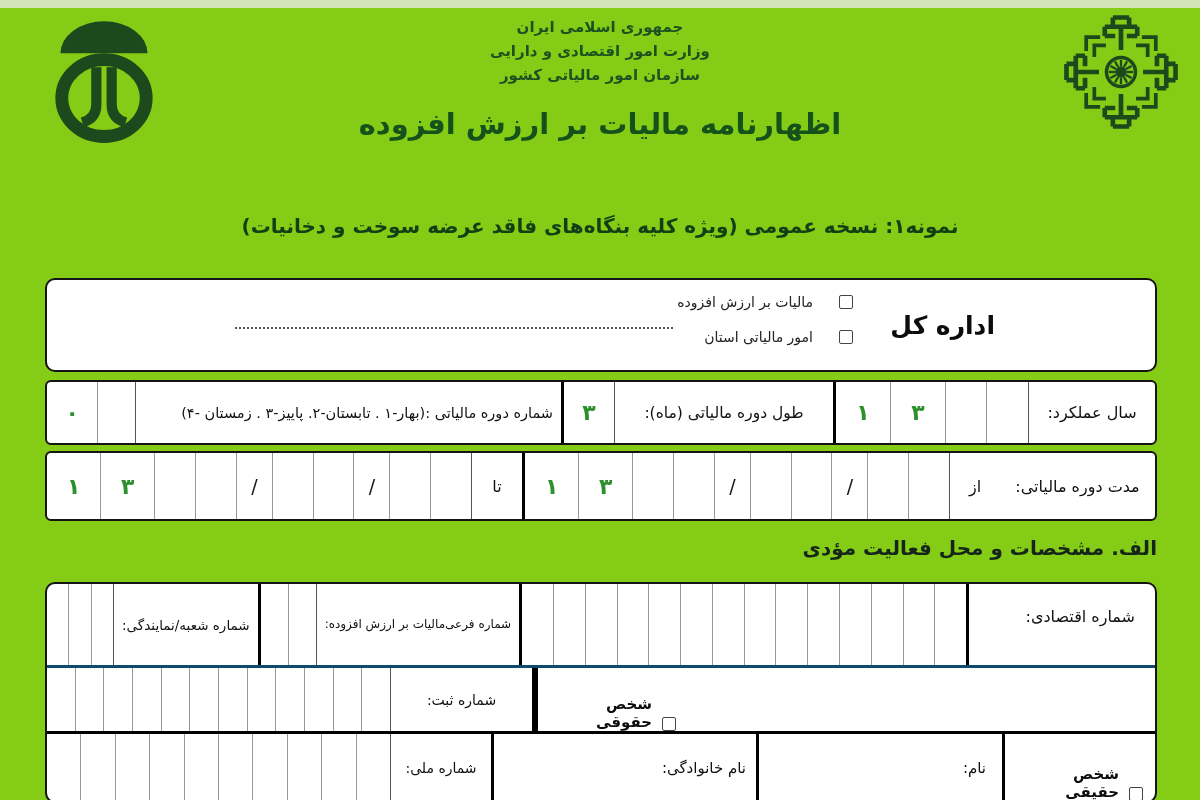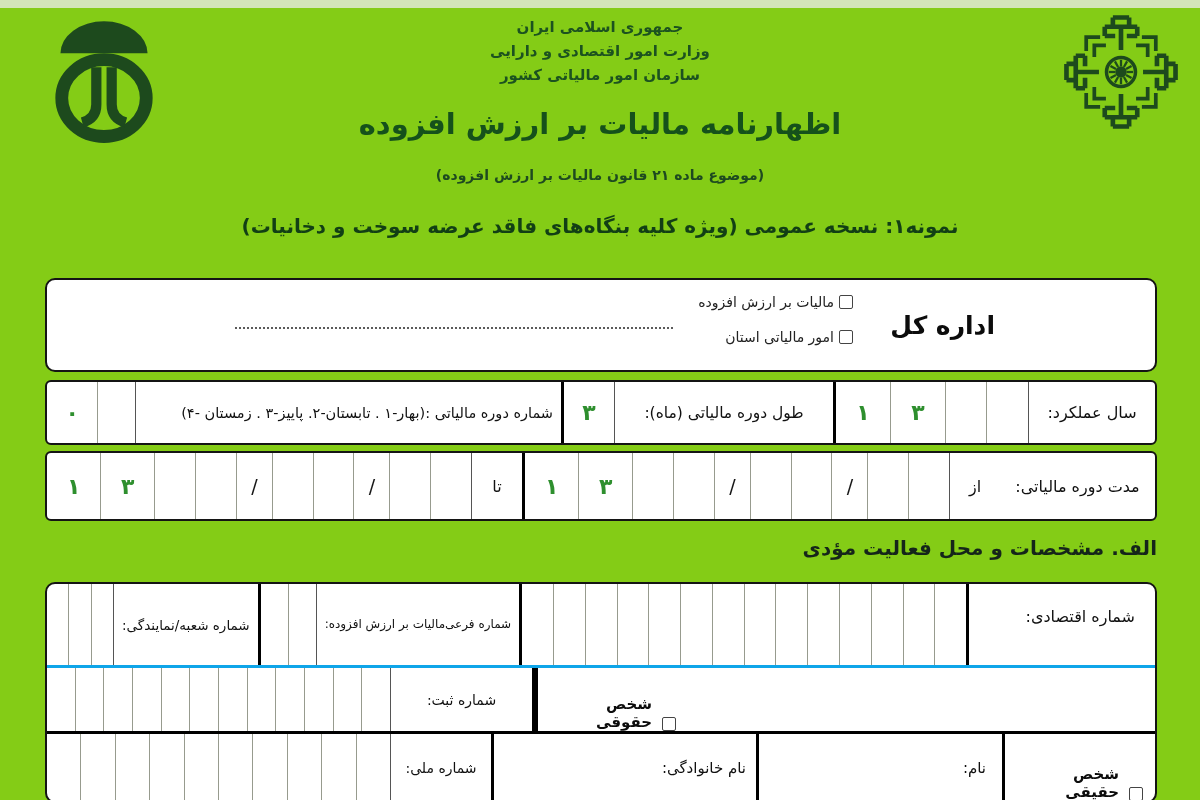--- a/index.html
+++ b/index.html
@@ -21,21 +21,21 @@
   .form-subtitle { position:absolute; left:0; right:0; top:159px; text-align:center; direction:rtl;
                    color:#1e4a20; font-weight:bold; font-size:14px; }
   .form-version { position:absolute; left:0; right:0; top:206px; text-align:center; direction:rtl;
                   color:#123f15; font-weight:bold; font-size:20px; }
 
   
   .office-box { position:absolute; left:45px; top:270px; width:1112px; height:94px;
                 background:#fff; border:2px solid #141414; border-radius:10px; }
   .office-label { position:absolute; right:160px; top:50%; transform:translateY(-50%);
                   font-size:25px; font-weight:bold; color:#0c0c0c; direction:rtl; }
-  .office-opt { position:absolute; right:302px; display:flex; direction:rtl; align-items:center; gap:5px;
+  .office-opt { position:absolute; right:302px; display:flex; direction:rtl; align-items:center; gap:26px;
                 font-size:14px; color:#222; }
   .opt1 { top:14px; } .opt2 { bottom:25px; }
   .checkbox { width:14px; height:14px; border:1.6px solid #444; background:#fff; border-radius:2px;
               display:inline-block; flex:0 0 14px; }
   .dotted-line { position:absolute; left:188px; top:47px; width:438px; height:2px;
                  border-bottom:2.4px dotted #5a5a5a; }
 
   
   .prow { position:absolute; left:45px; width:1112px; background:#fff;
           border:2px solid #141414; border-radius:6px;
@@ -69,21 +69,21 @@
   .w-durlabel { flex:1 1 auto; font-size:16px; }
 
   
   .section-title { position:absolute; right:43px; top:528px; direction:rtl;
                    font-size:20px; font-weight:bold; color:#15251a; }
 
   .btable { position:absolute; left:45px; top:574px; width:1112px; height:221px;
             background:#fff; border:2.4px solid #141414; border-radius:10px;
             display:flex; flex-direction:column; overflow:hidden; }
   .brow { display:flex; direction:ltr; align-items:stretch; }
-  .rowA { flex:0 0 84px; border-bottom:3px solid #0ea5e9; }
+  .rowA { flex:0 0 84px; border-bottom:3px solid #0c4a6e; }
   .rowB { flex:0 0 66px; border-bottom:3px solid #000; }
   .rowC { flex:1 1 auto; }
   .brow .cellstrip .cell { font-size:16px; }
 
   .wa-branchcells { flex:0 0 66px; }
   .wa-branchlabel { flex:0 0 140px; font-size:13.5px; }
   .wa-subcells { flex:0 0 55px; }
   .wa-sublabel { flex:0 0 173px; line-height:1.7; font-size:12px; }
   .wa-ecocells { flex:1 1 auto; }
   .wa-ecolabel { flex:0 0 186px; font-size:16px; padding:0 20px 17px 8px; }
@@ -143,21 +143,20 @@
         <path d="M20 32 V20 H32 M27 37 V27 H37" transform="rotate(180 50 50)"></path>
         <path d="M20 32 V20 H32 M27 37 V27 H37" transform="rotate(270 50 50)"></path>
       </g>
     </g>
   </svg>
 
   <div class="hline hl1">جمهوری اسلامی ایران</div>
   <div class="hline hl2">وزارت امور اقتصادی و دارایی</div>
   <div class="hline hl3">سازمان امور مالیاتی کشور</div>
   <div class="form-title">اظهارنامه مالیات بر ارزش افزوده</div>
-  <div class="form-subtitle">(موضوع ماده ۲۱ قانون مالیات بر ارزش افزوده)</div>
   <div class="form-version">نمونه۱: نسخه عمومی (ویژه کلیه بنگاه‌های فاقد عرضه سوخت و دخانیات)</div>
 
   <div class="office-box">
     <div class="office-label">اداره کل</div>
     <div class="office-opt opt1">
       <span class="checkbox"></span>
       <span>مالیات بر ارزش افزوده</span>
     </div>
     <div class="office-opt opt2">
       <span class="checkbox"></span>

